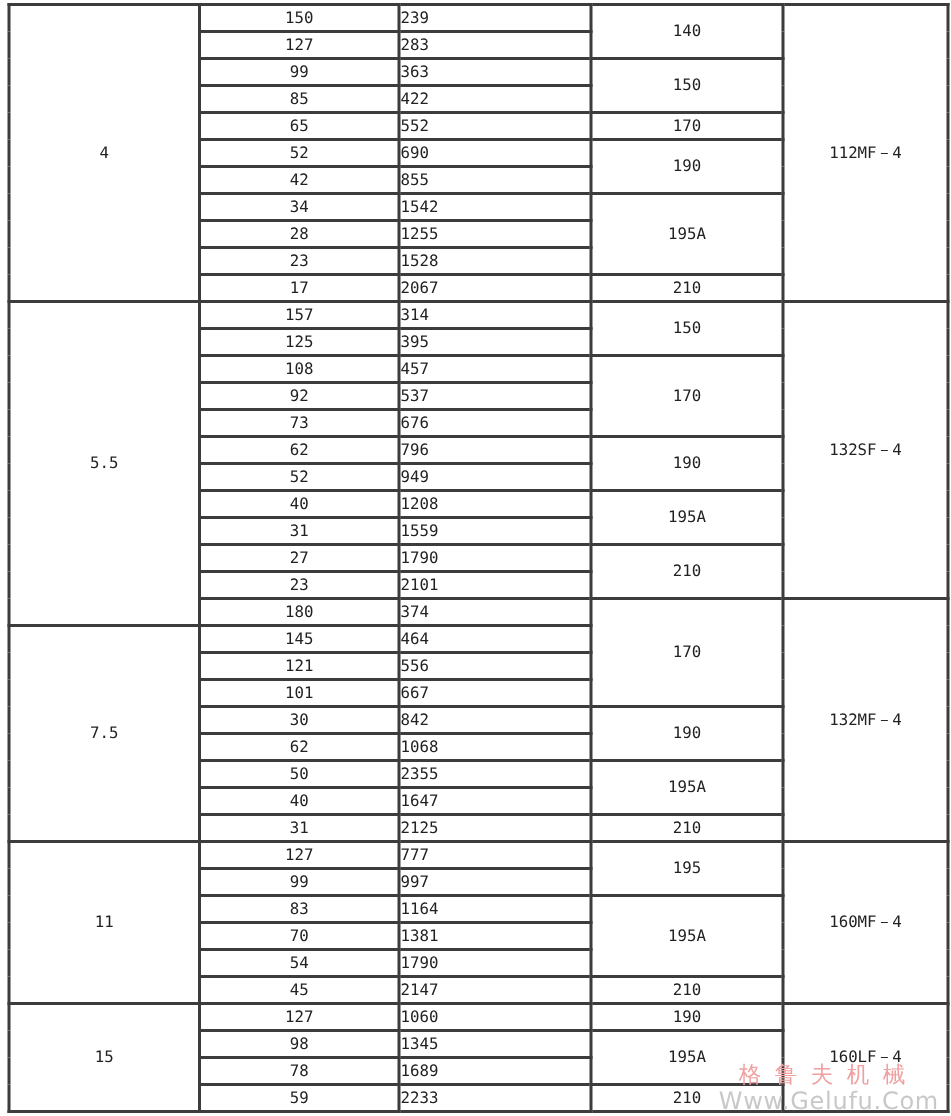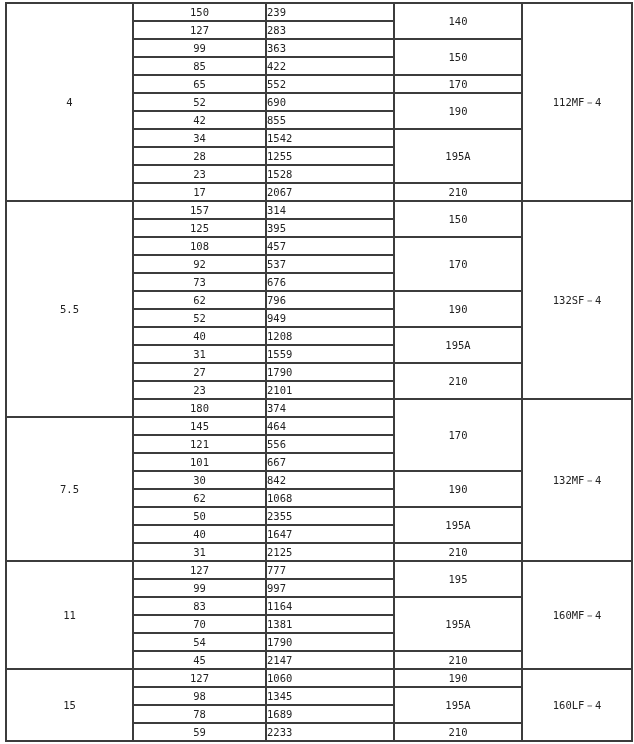--- a/index.html
+++ b/index.html
@@ -235,13 +235,15 @@
       </tr>
       <tr>
         <td class="c-ratio">59</td>
         <td class="c-torque">2233</td>
         <td class="c-size">210</td>
       </tr>
     </tbody>
 </table>
 
 <div class="watermark">
+  <div class="wm-cn">格鲁夫机械</div>
+  <div class="wm-url">Www.Gelufu.Com</div>
 </div>
 
 </body></html>

